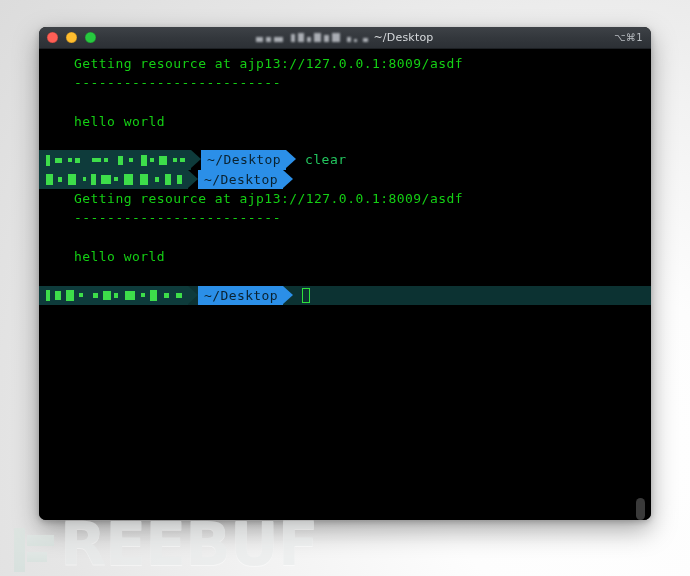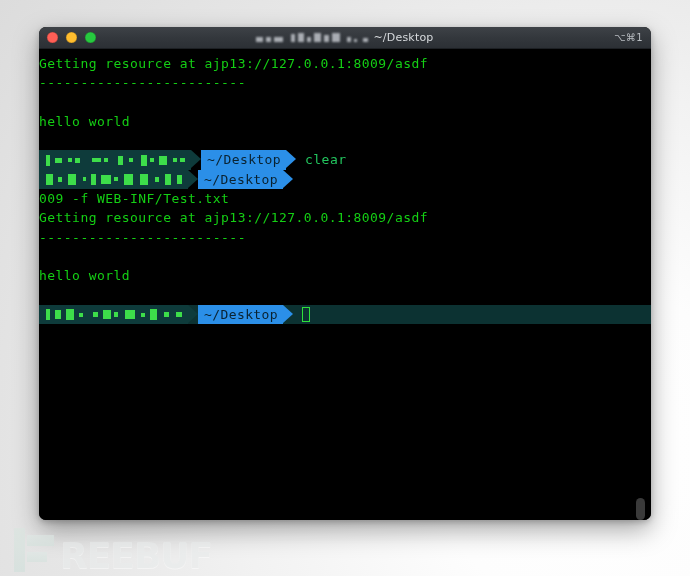--- a/index.html
+++ b/index.html
@@ -56,21 +56,21 @@
   }
   #wm-mark .bar-h2 {
     position: absolute;
     left: 13px; top: 24px;
     width: 20px; height: 10px;
     background: linear-gradient(180deg, #dfeae6 0%, #d2e2dc 100%);
   }
   #wm-text {
     font-family: "DejaVu Sans", sans-serif;
     font-weight: bold;
-    font-size: 36px;
+    font-size: 60px;
     letter-spacing: -1px;
     line-height: 0.92;
     color: #e9ecec;
     text-shadow: 0 1px 0 rgba(255,255,255,0.8);
   }
 
   
   #term-window {
     position: absolute;
     left: 39px;
@@ -148,22 +148,24 @@
     padding: 5px 0 0 0;
     font-family: "DejaVu Sans Mono", monospace;
     font-size: 13px;
     line-height: 19.3px;
     color: #12cc12;
     overflow: hidden;
   }
   .line {
     height: 19.3px;
     white-space: pre;
+    padding-left: 7px;
     color: #14cf14;
     letter-spacing: 0.45px;
+    margin-left: 28px;
   }
   .line.blank { color: transparent; }
 
   
   .prompt-row {
     display: flex;
     align-items: stretch;
     height: 19.3px;
   }
   .prompt-row.selected {
@@ -314,21 +316,20 @@
         <i style="width:8px;height:11px;margin-left:4px;"></i>
         <i style="width:4px;height:5px;margin-left:4px;"></i>
         <i style="width:6px;height:11px;margin-left:3px;"></i>
         <i style="width:5px;height:9px;margin-left:3px;"></i>
       </div>
       <div class="arrow-dark"></div>
       <div class="seg-path">~/Desktop</div>
       <div class="arrow-blue"></div>
     </div>
 
-    <div class="line">009 -f WEB-INF/Test.txt</div>
 
     <div class="line">Getting resource at ajp13://127.0.0.1:8009/asdf</div>
     <div class="line">-------------------------</div>
     <div class="line blank"></div>
     <div class="line">hello world</div>
     <div class="line blank"></div>
 
     <div class="prompt-row selected">
       <div class="seg-user">
         <i style="width:4px;height:11px;"></i>

